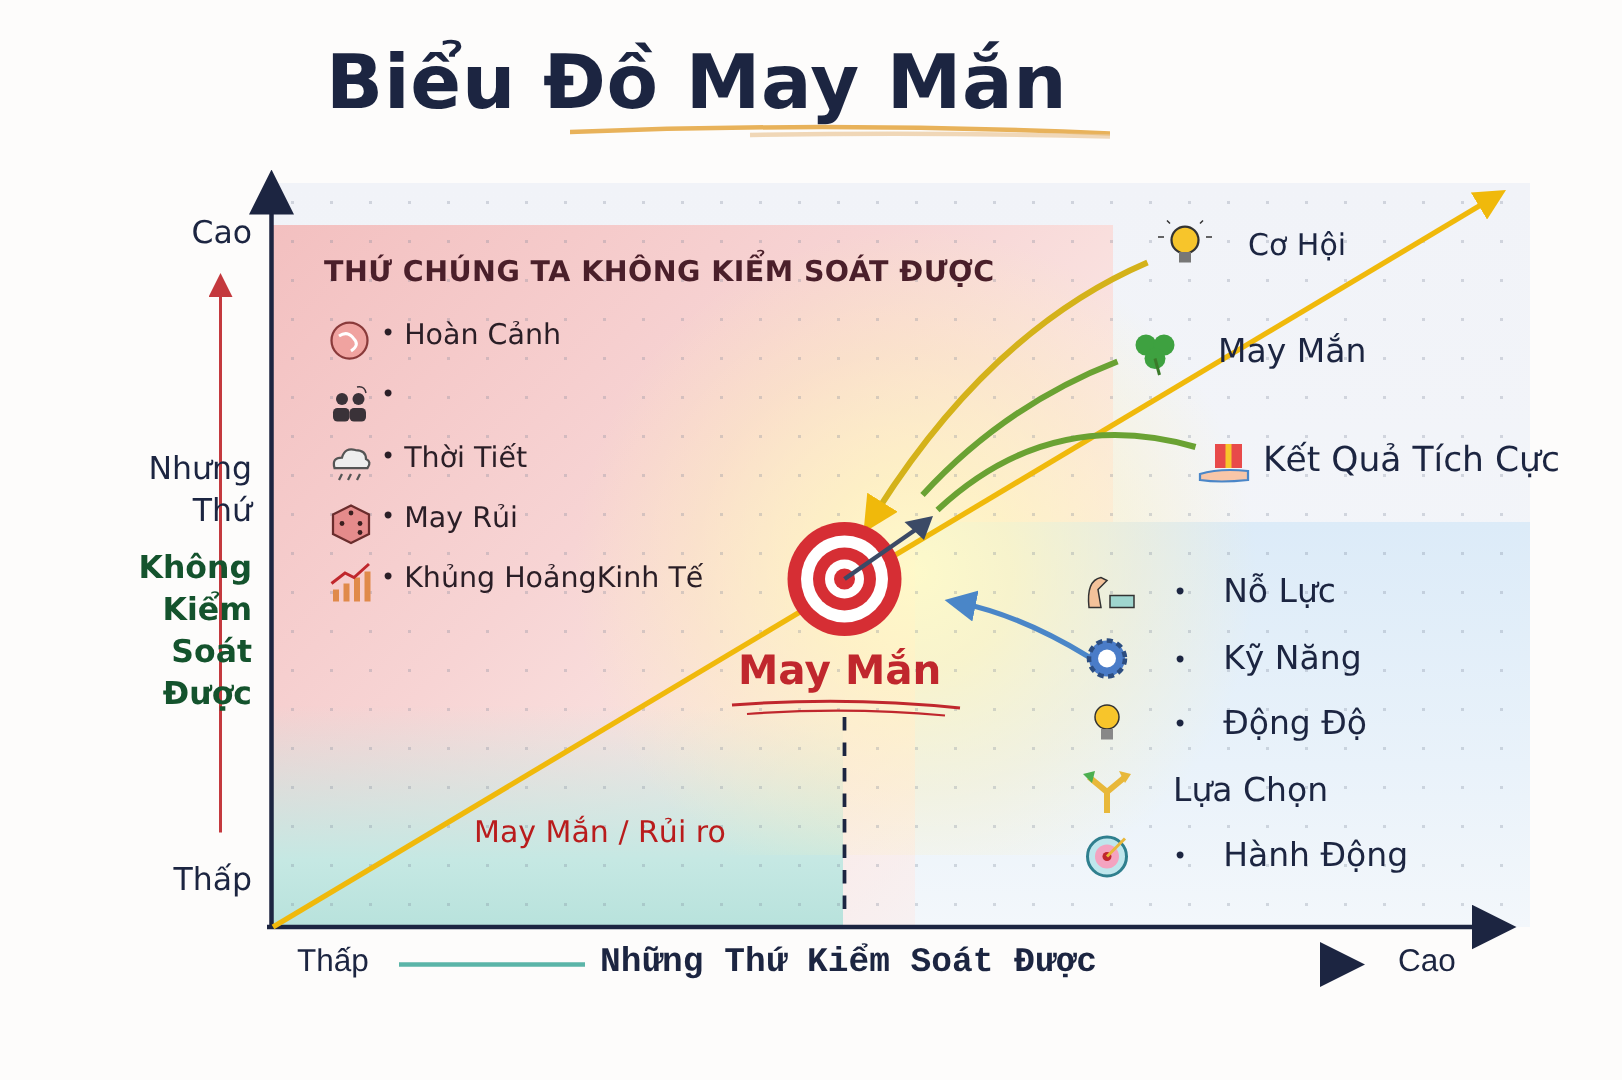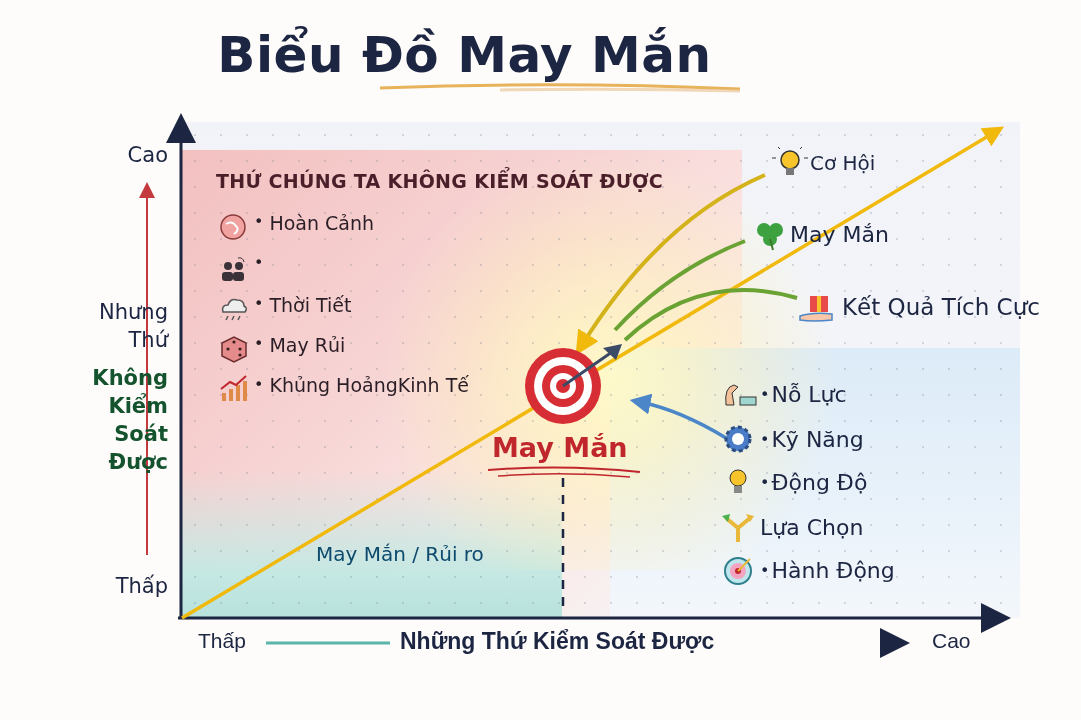--- a/index.html
+++ b/index.html
@@ -33,28 +33,28 @@
 
   .axis-label { font-size:21px; color:#1c2541; font-family:"DejaVu Sans", sans-serif; }
   .ylab { text-align:right; width:110px; left:58px; }
   .ylab-red { color:#14532d; font-weight:bold; }
 
   #uncontrol-title { left:216px; top:170px; font-size:19px; font-weight:bold; color:#4a1f2a; letter-spacing:0.3px; font-family:"DejaVu Sans", sans-serif;text-align:right;}
   .list-item { display:flex; align-items:flex-start; gap:4px; font-size:19px; color:#2a1e26; font-family:"DejaVu Sans", sans-serif; }
   .list-item .ic { width:32px; height:30px; flex:none; }
   .bullet { font-size:16px; margin-right:2px; }
 
-  .right-item { display:flex; align-items:center; gap:0; font-size:22px; color:#1c2541; font-family:"DejaVu Sans", sans-serif; }
+  .right-item { display:flex; align-items:center; gap:22px; font-size:22px; color:#1c2541; font-family:"DejaVu Sans", sans-serif; }
   .right-item .ic { width:40px; height:34px; flex:none; }
 
   #center-label { left:492px; top:432px; font-size:27px; font-weight:bold; color:#c0272d; font-family:"DejaVu Sans", sans-serif; }
-  #risk-label { left:316px; top:542px; font-size:20px; color:#0c4a6e; font-family:"DejaVu Sans", sans-serif; }
+  #risk-label { left:316px; top:542px; font-size:20px; color:#b91c1c; font-family:"DejaVu Sans", sans-serif; }
   #xlab-low { left:198px; top:629px; font-size:21px; color:#1c2541; }
   #xlab-high { left:932px; top:629px; font-size:21px; color:#1c2541; }
-  #xlab-main { left:400px; top:628px; font-size:23px; color:#1c2541; font-weight:bold; font-family:Liberation Sans, sans-serif; }
+  #xlab-main { left:400px; top:628px; font-size:23px; color:#1c2541; font-weight:bold; font-family:Liberation Mono, monospace; }
 </style>
 </head>
 <body>
 
 <div id="title" class="abs">Biểu Đồ May Mắn</div>
 <svg id="title-underline" class="abs" viewBox="0 0 360 14">
   <path d="M0 8 Q180 1 360 9" stroke="#e8b25a" stroke-width="3" fill="none" stroke-linecap="round"></path>
   <path d="M120 10 Q240 8 360 11" stroke="#e9c79a" stroke-width="3" fill="none" opacity="0.7"></path>
 </svg>
 

